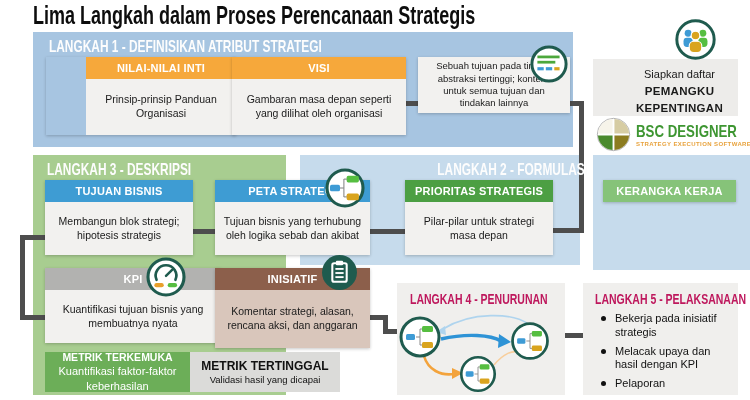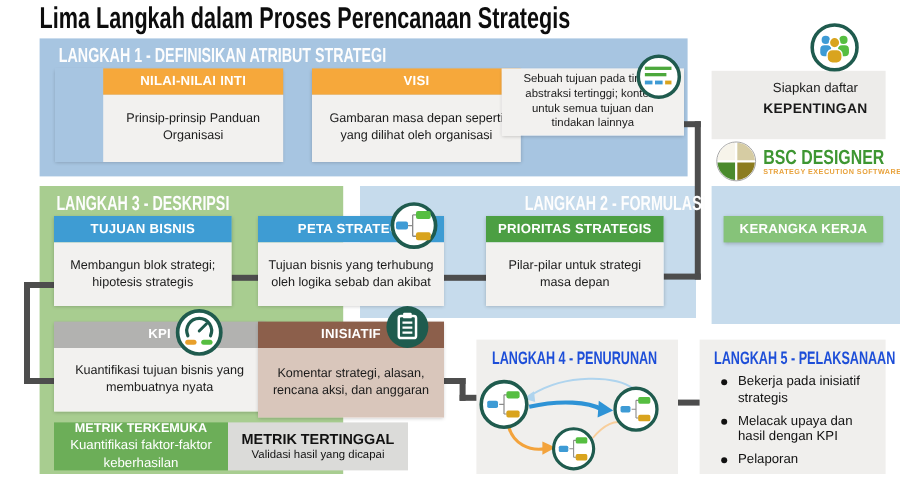--- a/index.html
+++ b/index.html
@@ -12,21 +12,21 @@
   .p-green{background:#A8CD90;}
   .p-gray{background:#F0EFED;}
 
   .cond{display:inline-block;transform:scaleX(0.70);transform-origin:0 50%;white-space:nowrap;font-weight:bold;}
   .cond-c{display:inline-block;transform:scaleX(0.70);transform-origin:50% 50%;white-space:nowrap;font-weight:bold;}
 
   .title{position:absolute;left:33px;top:1px;font-size:25px;color:#0d0d0d;}
   .title .cond{transform:scaleX(0.72);}
 
   .sec-h{position:absolute;font-size:17px;color:#fdfdfd;}
-  .sec-h-dark{position:absolute;font-size:15px;color:#1d4ed8;}
+  .sec-h-dark{position:absolute;font-size:15px;color:#be185d;}
 
   .card{position:absolute;box-shadow:0 1px 3px rgba(0,0,0,.22);}
   .card-h{height:22px;display:flex;align-items:center;justify-content:center;color:#fff;font-weight:bold;font-size:11px;letter-spacing:.2px;}
   .card-b{background:#F2F1EF;font-size:10.5px;color:#1a1a1a;text-align:center;display:flex;align-items:center;justify-content:center;padding:5px 8px;line-height:1.3;box-sizing:border-box;}
 
   .h-orange{background:#F6A83B;}
   .h-blue{background:#3E9CD3;}
   .h-green{background:#4C9F43;}
   .h-green-light{background:#86C379;}
   .h-gray{background:#B2B2B0;}
@@ -88,21 +88,21 @@
   <div class="sec-h" style="left:49px;top:37px;"><span class="cond">LANGKAH 1 - DEFINISIKAN ATRIBUT STRATEGI</span></div>
   <div class="sec-h" style="left:47px;top:160px;"><span class="cond">LANGKAH 3 - DESKRIPSI</span></div>
   <div class="sec-h" style="left:405px;top:160px;width:150px;text-align:center;"><span class="cond-c">LANGKAH 2 - FORMULASI</span></div>
   <div class="sec-h-dark" style="left:410px;top:290px;"><span class="cond">LANGKAH 4 - PENURUNAN</span></div>
   <div class="sec-h-dark" style="left:595px;top:290px;"><span class="cond">LANGKAH 5 - PELAKSANAAN</span></div>
 
   <div class="card" style="left:46px;top:57px;width:150px;padding-left:40px;">
     <div class="card-h h-orange">NILAI-NILAI INTI</div>
     <div class="card-b" style="height:56px;">Prinsip-prinsip Panduan Organisasi</div>
   </div>
-  <div class="card" style="left:232px;top:57px;width:174px;margin-left:28px;">
+  <div class="card" style="left:232px;top:57px;width:174px;">
     <div class="card-h h-orange">VISI</div>
     <div class="card-b" style="height:56px;">Gambaran masa depan seperti yang dilihat oleh organisasi</div>
   </div>
   <div class="card" style="left:418px;top:57px;width:152px;">
     <div class="card-b" style="height:56px;font-size:9.5px;">Sebuah tujuan pada tingkat abstraksi tertinggi; konteks untuk semua tujuan dan tindakan lainnya</div>
   </div>
 
   <div class="card" style="left:45px;top:180px;width:148px;">
     <div class="card-h h-blue">TUJUAN BISNIS</div>
     <div class="card-b" style="height:53px;">Membangun blok strategi; hipotesis strategis</div>
@@ -132,20 +132,21 @@
     <div style="font-weight:bold;font-size:10.5px;">METRIK TERKEMUKA</div>
     <div style="font-size:11px;">Kuantifikasi faktor-faktor keberhasilan</div>
   </div>
   <div class="metric m-gray" style="left:190px;top:352px;width:150px;height:40px;">
     <div style="font-weight:bold;font-size:12px;">METRIK TERTINGGAL</div>
     <div style="font-size:9.5px;">Validasi hasil yang dicapai</div>
   </div>
 
   <div class="stake-box">
     <div>Siapkan daftar</div>
+    <div class="stake-bold">PEMANGKU</div>
     <div class="stake-bold">KEPENTINGAN</div>
   </div>
 
   <div class="icon" style="left:675px;top:19px;">
     <svg width="41" height="41" viewBox="0 0 36 36">
       <circle cx="18" cy="18" r="16.4" fill="#fff" stroke="#1F5B4E" stroke-width="2.6"></circle>
       <circle cx="11.5" cy="12.5" r="3" fill="#3E9BD5"></circle>
       <rect x="7.5" y="16.5" width="8" height="8" rx="3" fill="#3E9BD5"></rect>
       <circle cx="24.5" cy="12.5" r="3" fill="#56BE41"></circle>
       <rect x="20.5" y="16.5" width="8" height="8" rx="3" fill="#56BE41"></rect>

